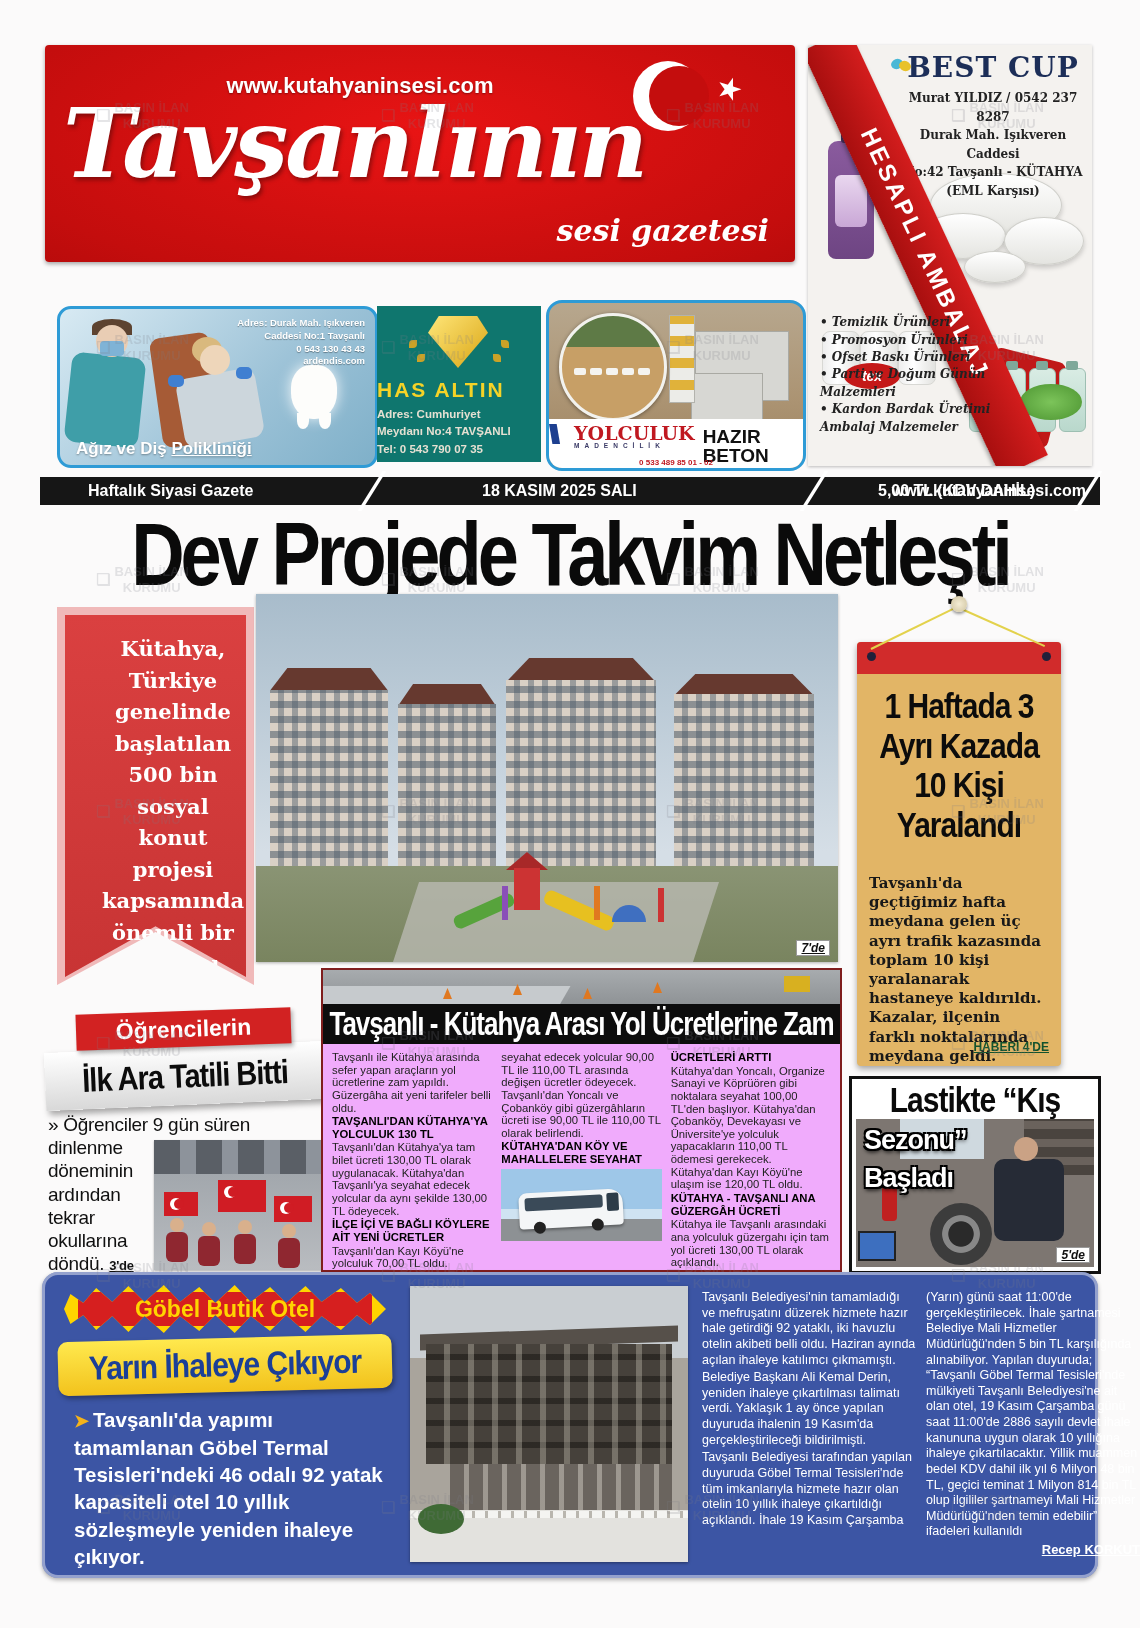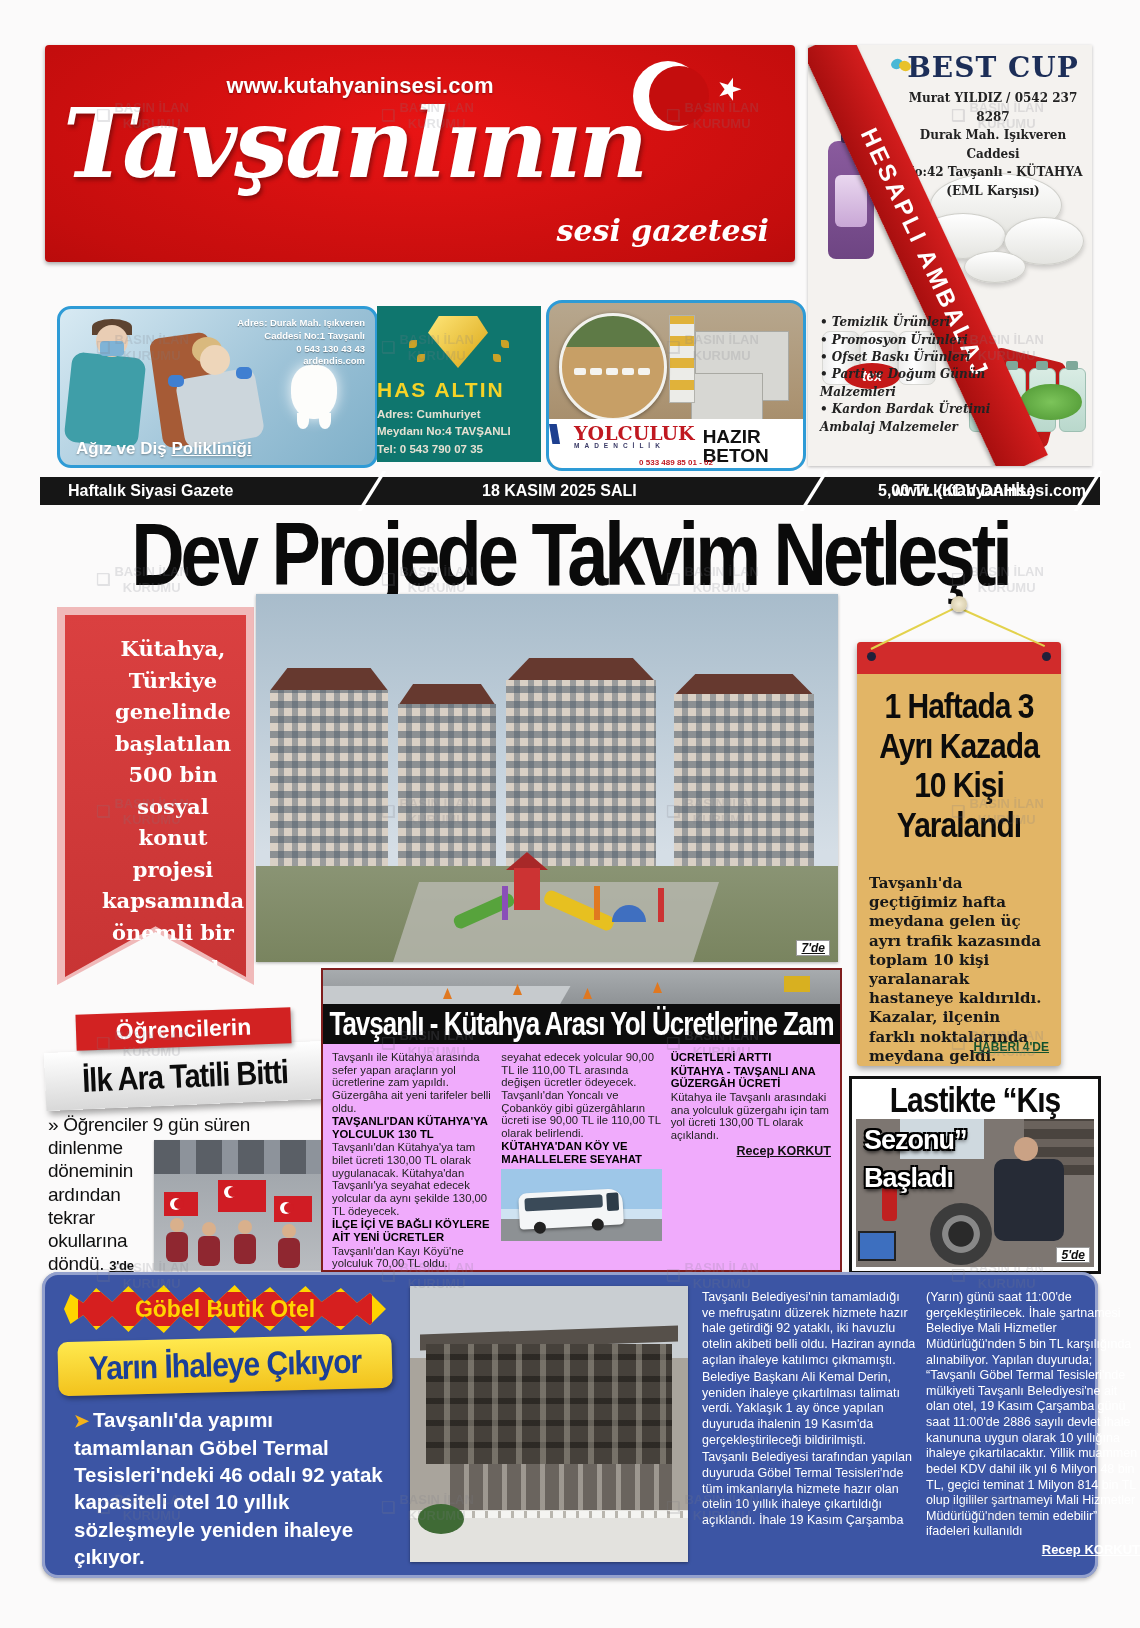--- a/index.html
+++ b/index.html
@@ -395,21 +395,21 @@
     </div>
     <div class="abs yb-band">
       <div class="yb-mark"></div>
       <div class="yb-name"><span>YOLCULUK</span><small>MADENCİLİK</small></div>
       <div class="yb-prod">HAZIR BETON</div>
     </div>
     <div class="abs yb-phone">0 533 489 85 01 - 02</div>
   </aside>
 
   <div class="abs datebar">
-    <span class="abs db-item" style="left:28px;">Haftalık Siyasi Gazete</span>
+    <span class="abs db-item" style="left:48px;">Haftalık Siyasi Gazete</span>
     <span class="abs db-item" style="left:442px;">18 KASIM 2025 SALI</span>
     <span class="abs db-item" style="left:838px;">5,00 TL (KDV DAHİL)</span>
     <span class="abs db-item" style="right:14px;">www.kutahyaninsesi.com</span>
     <span class="abs db-slash" style="left:330px;"></span>
     <span class="abs db-slash" style="left:772px;"></span>
     <span class="abs db-slash" style="left:1046px;"></span>
   </div>
 
   <h1 class="abs headline" style="margin:0;">
     <span>Dev Projede Takvim Netleşti</span>
@@ -523,20 +523,21 @@
         <p class="sh">KÜTAHYA'DAN KÖY VE MAHALLELERE SEYAHAT</p>
         <div class="busphoto">
           <div class="bus">
             <span class="wheel" style="left:14px;"></span>
             <span class="wheel" style="right:20px;"></span>
           </div>
         </div>
       </div>
       <div class="toll-col">
         <p class="sh">ÜCRETLERİ ARTTI</p>
+        <p>Kütahya'dan Yoncalı, Organize Sanayi ve Köprüören gibi noktalara seyahat 100,00 TL'den başlıyor. Kütahya'dan Çobanköy, Devekayası ve Üniversite'ye yolculuk yapacakların 110,00 TL ödemesi gerekecek. Kütahya'dan Kayı Köyü'ne ulaşım ise 120,00 TL oldu.</p>
         <p class="sh">KÜTAHYA - TAVŞANLI ANA GÜZERGÂH ÜCRETİ</p>
         <p>Kütahya ile Tavşanlı arasındaki ana yolculuk güzergahı için tam yol ücreti 130,00 TL olarak açıklandı.</p>
         <span class="toll-byline">Recep KORKUT</span>
       </div>
     </div>
   </article>
 
   <aside class="abs tires">
     <div class="abs ti-h1">Lastikte “Kış</div>
     <div class="abs ti-photo">

